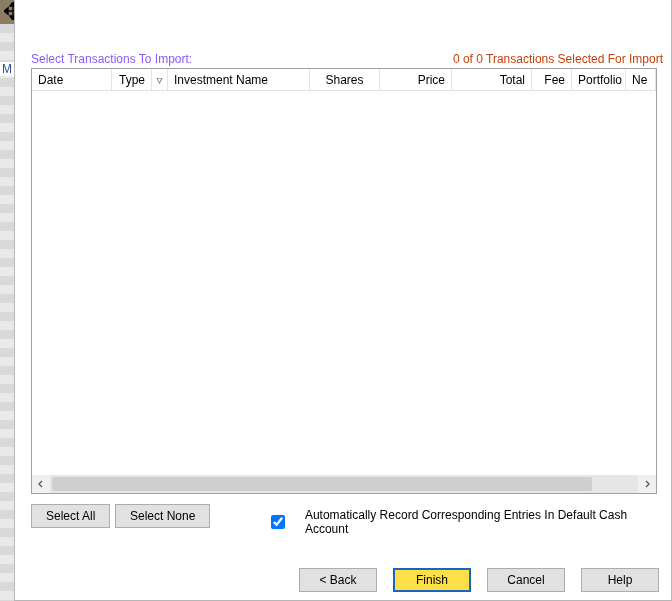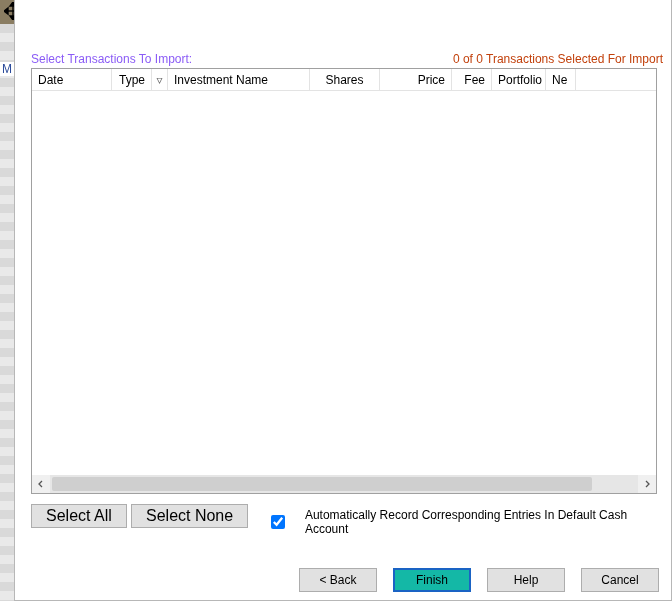--- a/index.html
+++ b/index.html
@@ -154,25 +154,25 @@
     border-radius: 2px;
   }
   .sel-all, .sel-none {
     position: absolute;
     top: 480px;
     height: 24px;
     padding: 0 14px;
     background: #e1e1e1;
     border: 1px solid #adadad;
     font-family: inherit;
-    font-size: 16px;
+    font-size: 12px;
     cursor: pointer;
   }
   .sel-all { left: 16px; }
-  .sel-none { left: 116px; }
+  .sel-none { left: 100px; }
   .auto-check {
     position: absolute;
     left: 256px; top: 484px;
     display: flex; align-items: center;
     gap: 20px;
   }
   .auto-check input {
     width: 14px; height: 14px;
     margin:0;
   }
@@ -189,21 +189,21 @@
   }
   .bottom-btn {
     width: 78px; height: 24px;
     background: #e1e1e1;
     border: 1px solid #adadad;
     font-family: inherit; font-size: 12px;
     cursor: pointer;
   }
   .bottom-btn.primary {
     border: 2px solid #1a63c4;
-    background: #14b8a6;
+    background: #fde047;
   }
 </style>
 </head>
 <body>
 
 <div class="left-stripe"></div>
 <div class="left-edge-m">M</div>
 
 <div class="titlebar">
   <span class="move-cursor">
@@ -234,20 +234,21 @@
     <div class="sel-count">0 of 0 Transactions Selected For Import</div>
 
     <div class="table-frame">
       <div class="col-headers">
         <div class="col c-date">Date</div>
         <div class="col c-type">Type</div>
         <div class="col c-sort">▿</div>
         <div class="col c-inv">Investment Name</div>
         <div class="col c-shares">Shares</div>
         <div class="col c-price">Price</div>
+        <div class="col c-total">Total</div>
         <div class="col c-fee">Fee</div>
         <div class="col c-port">Portfolio</div>
         <div class="col c-ne">Ne</div>
       </div>
       <div class="table-body"></div>
       <div class="hscroll">
         <div class="hs-btn">
           <svg width="8" height="8" viewBox="0 0 8 8">
               <polyline points="5,1 2,4 5,7" fill="none" stroke="#555" stroke-width="1.3"></polyline>
             </svg>
@@ -267,18 +268,18 @@
     <button class="sel-none">Select None</button>
 
     <label class="auto-check">
       <input type="checkbox" checked="" style="">
       <span>Automatically Record Corresponding Entries In Default Cash Account</span>
     </label>
 
     <div class="btn-row">
       <button class="bottom-btn">&lt; Back</button>
       <button class="bottom-btn primary">Finish</button>
+      <button class="bottom-btn">Cancel</button>
       <button class="bottom-btn">Help</button>
-      <button class="bottom-btn">Cancel</button>
     </div>
 
   </div>
 </div>
 
 </body></html>

